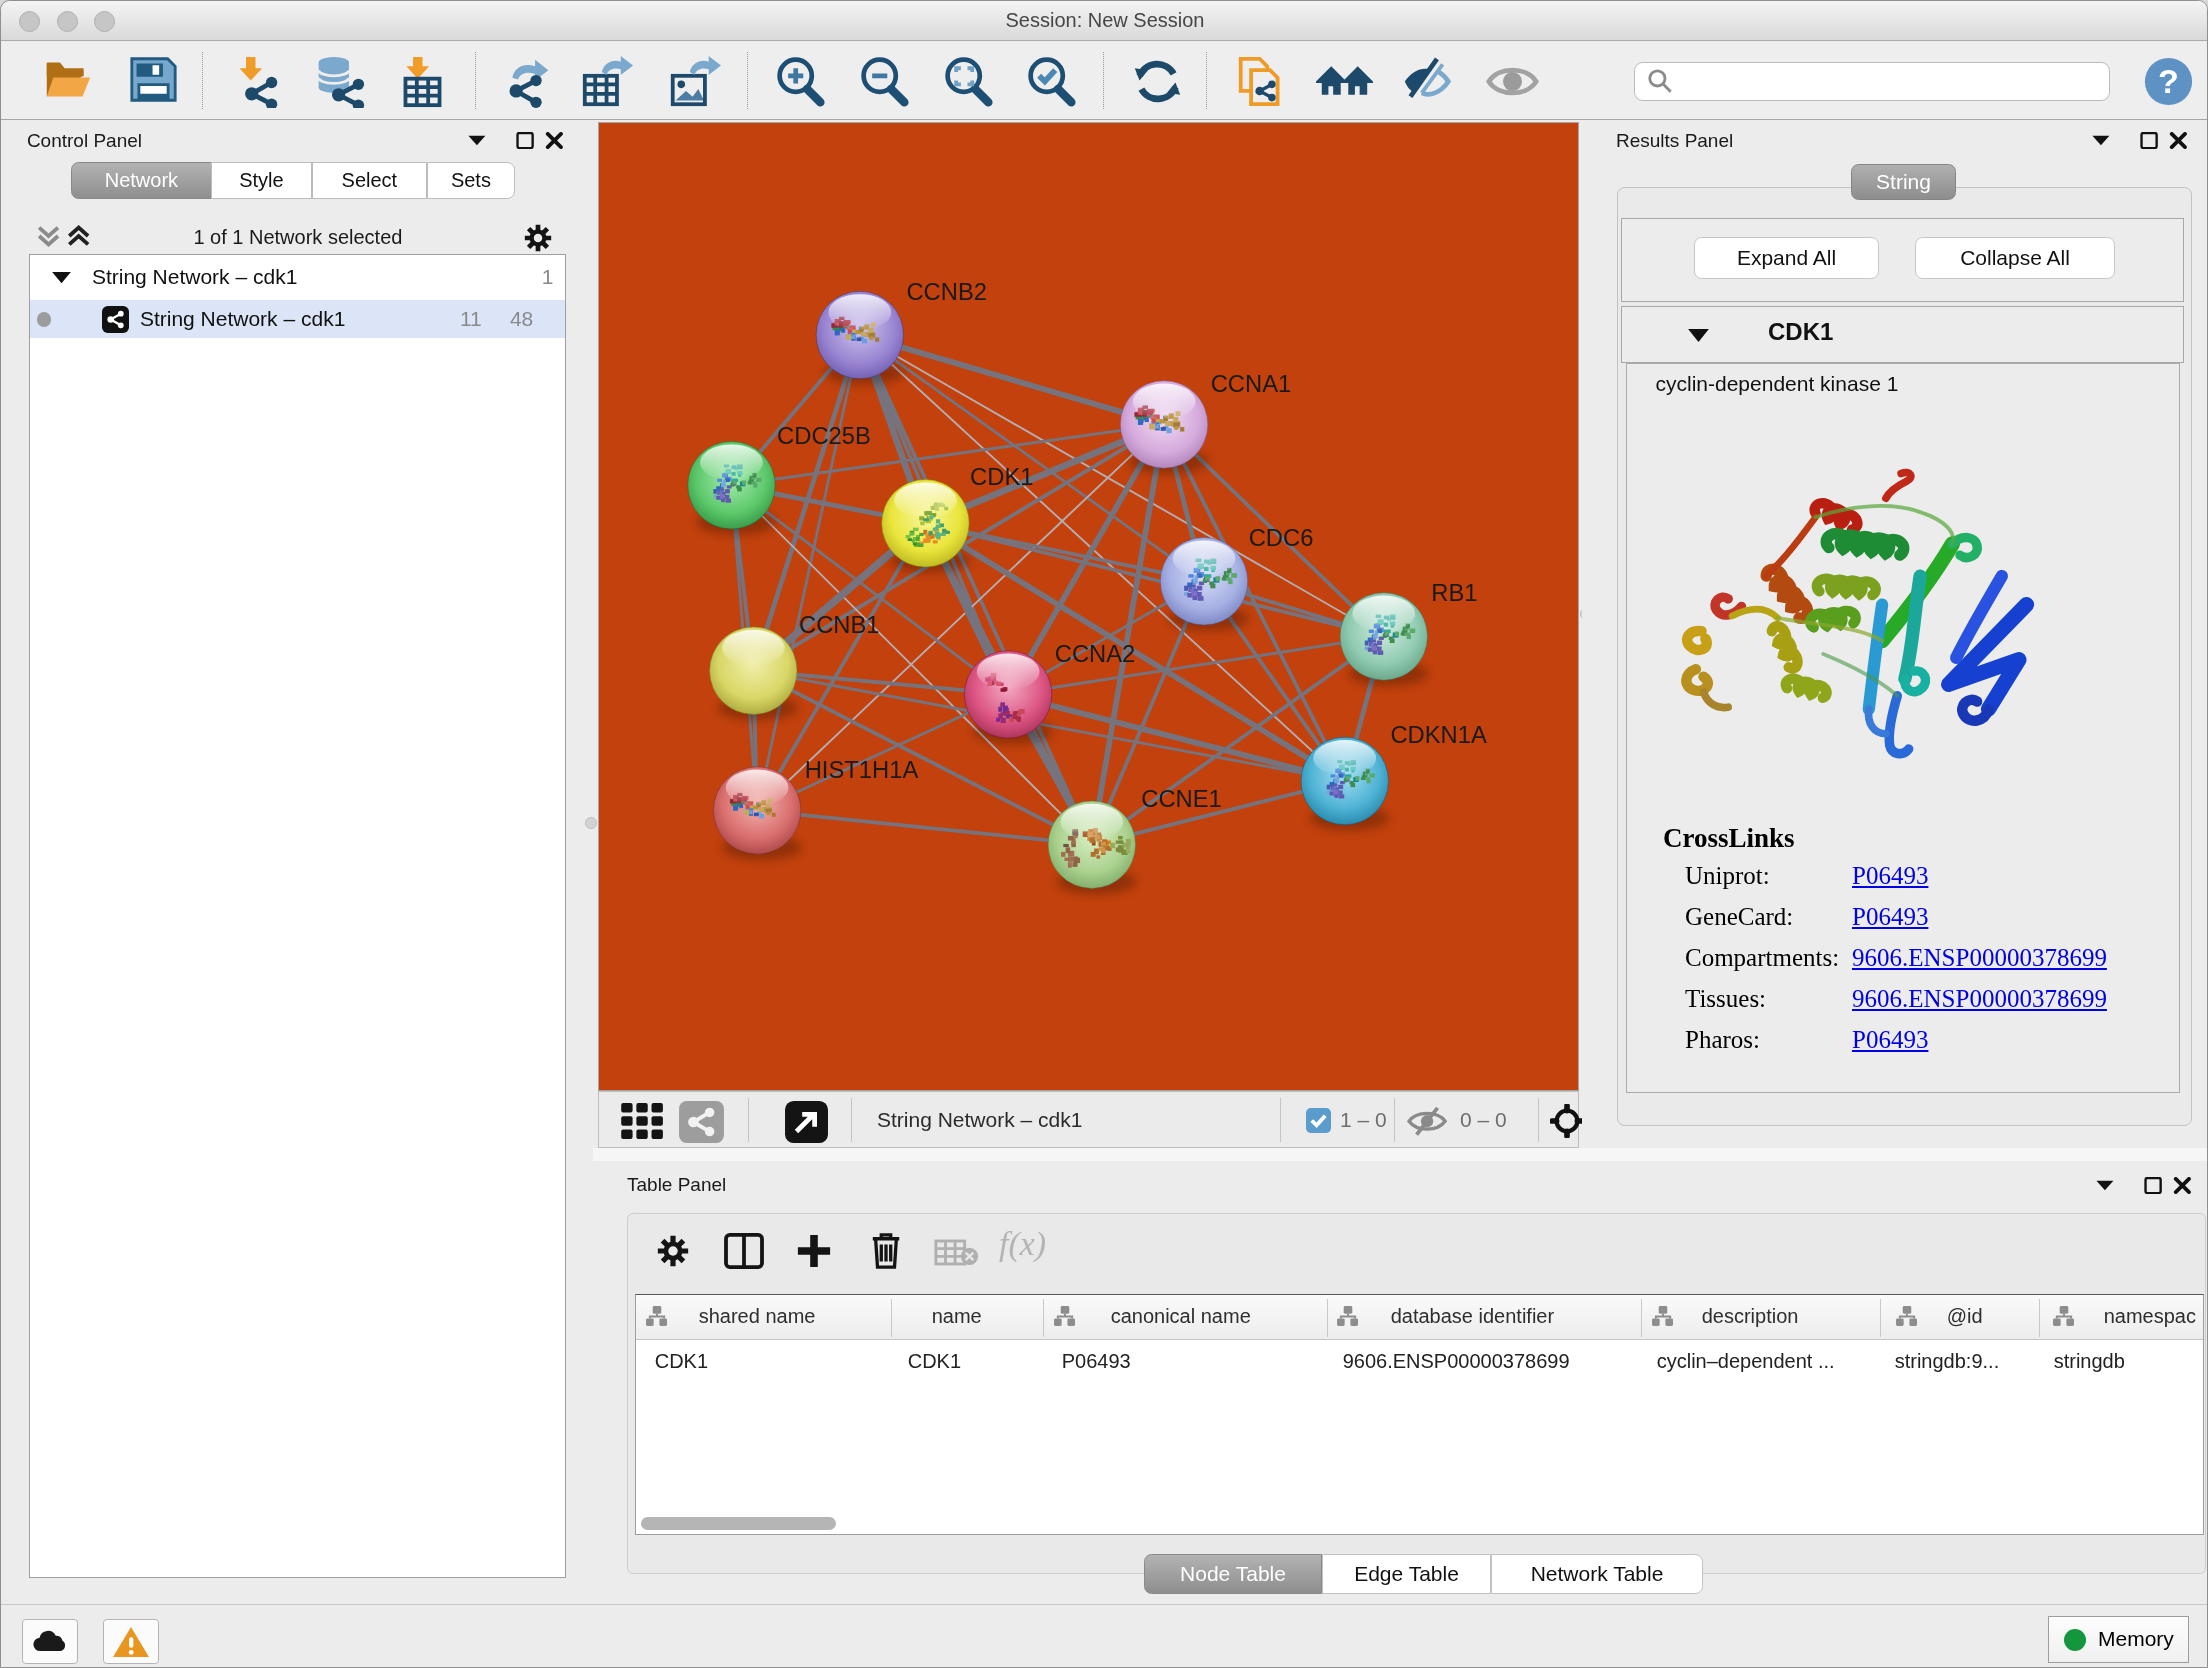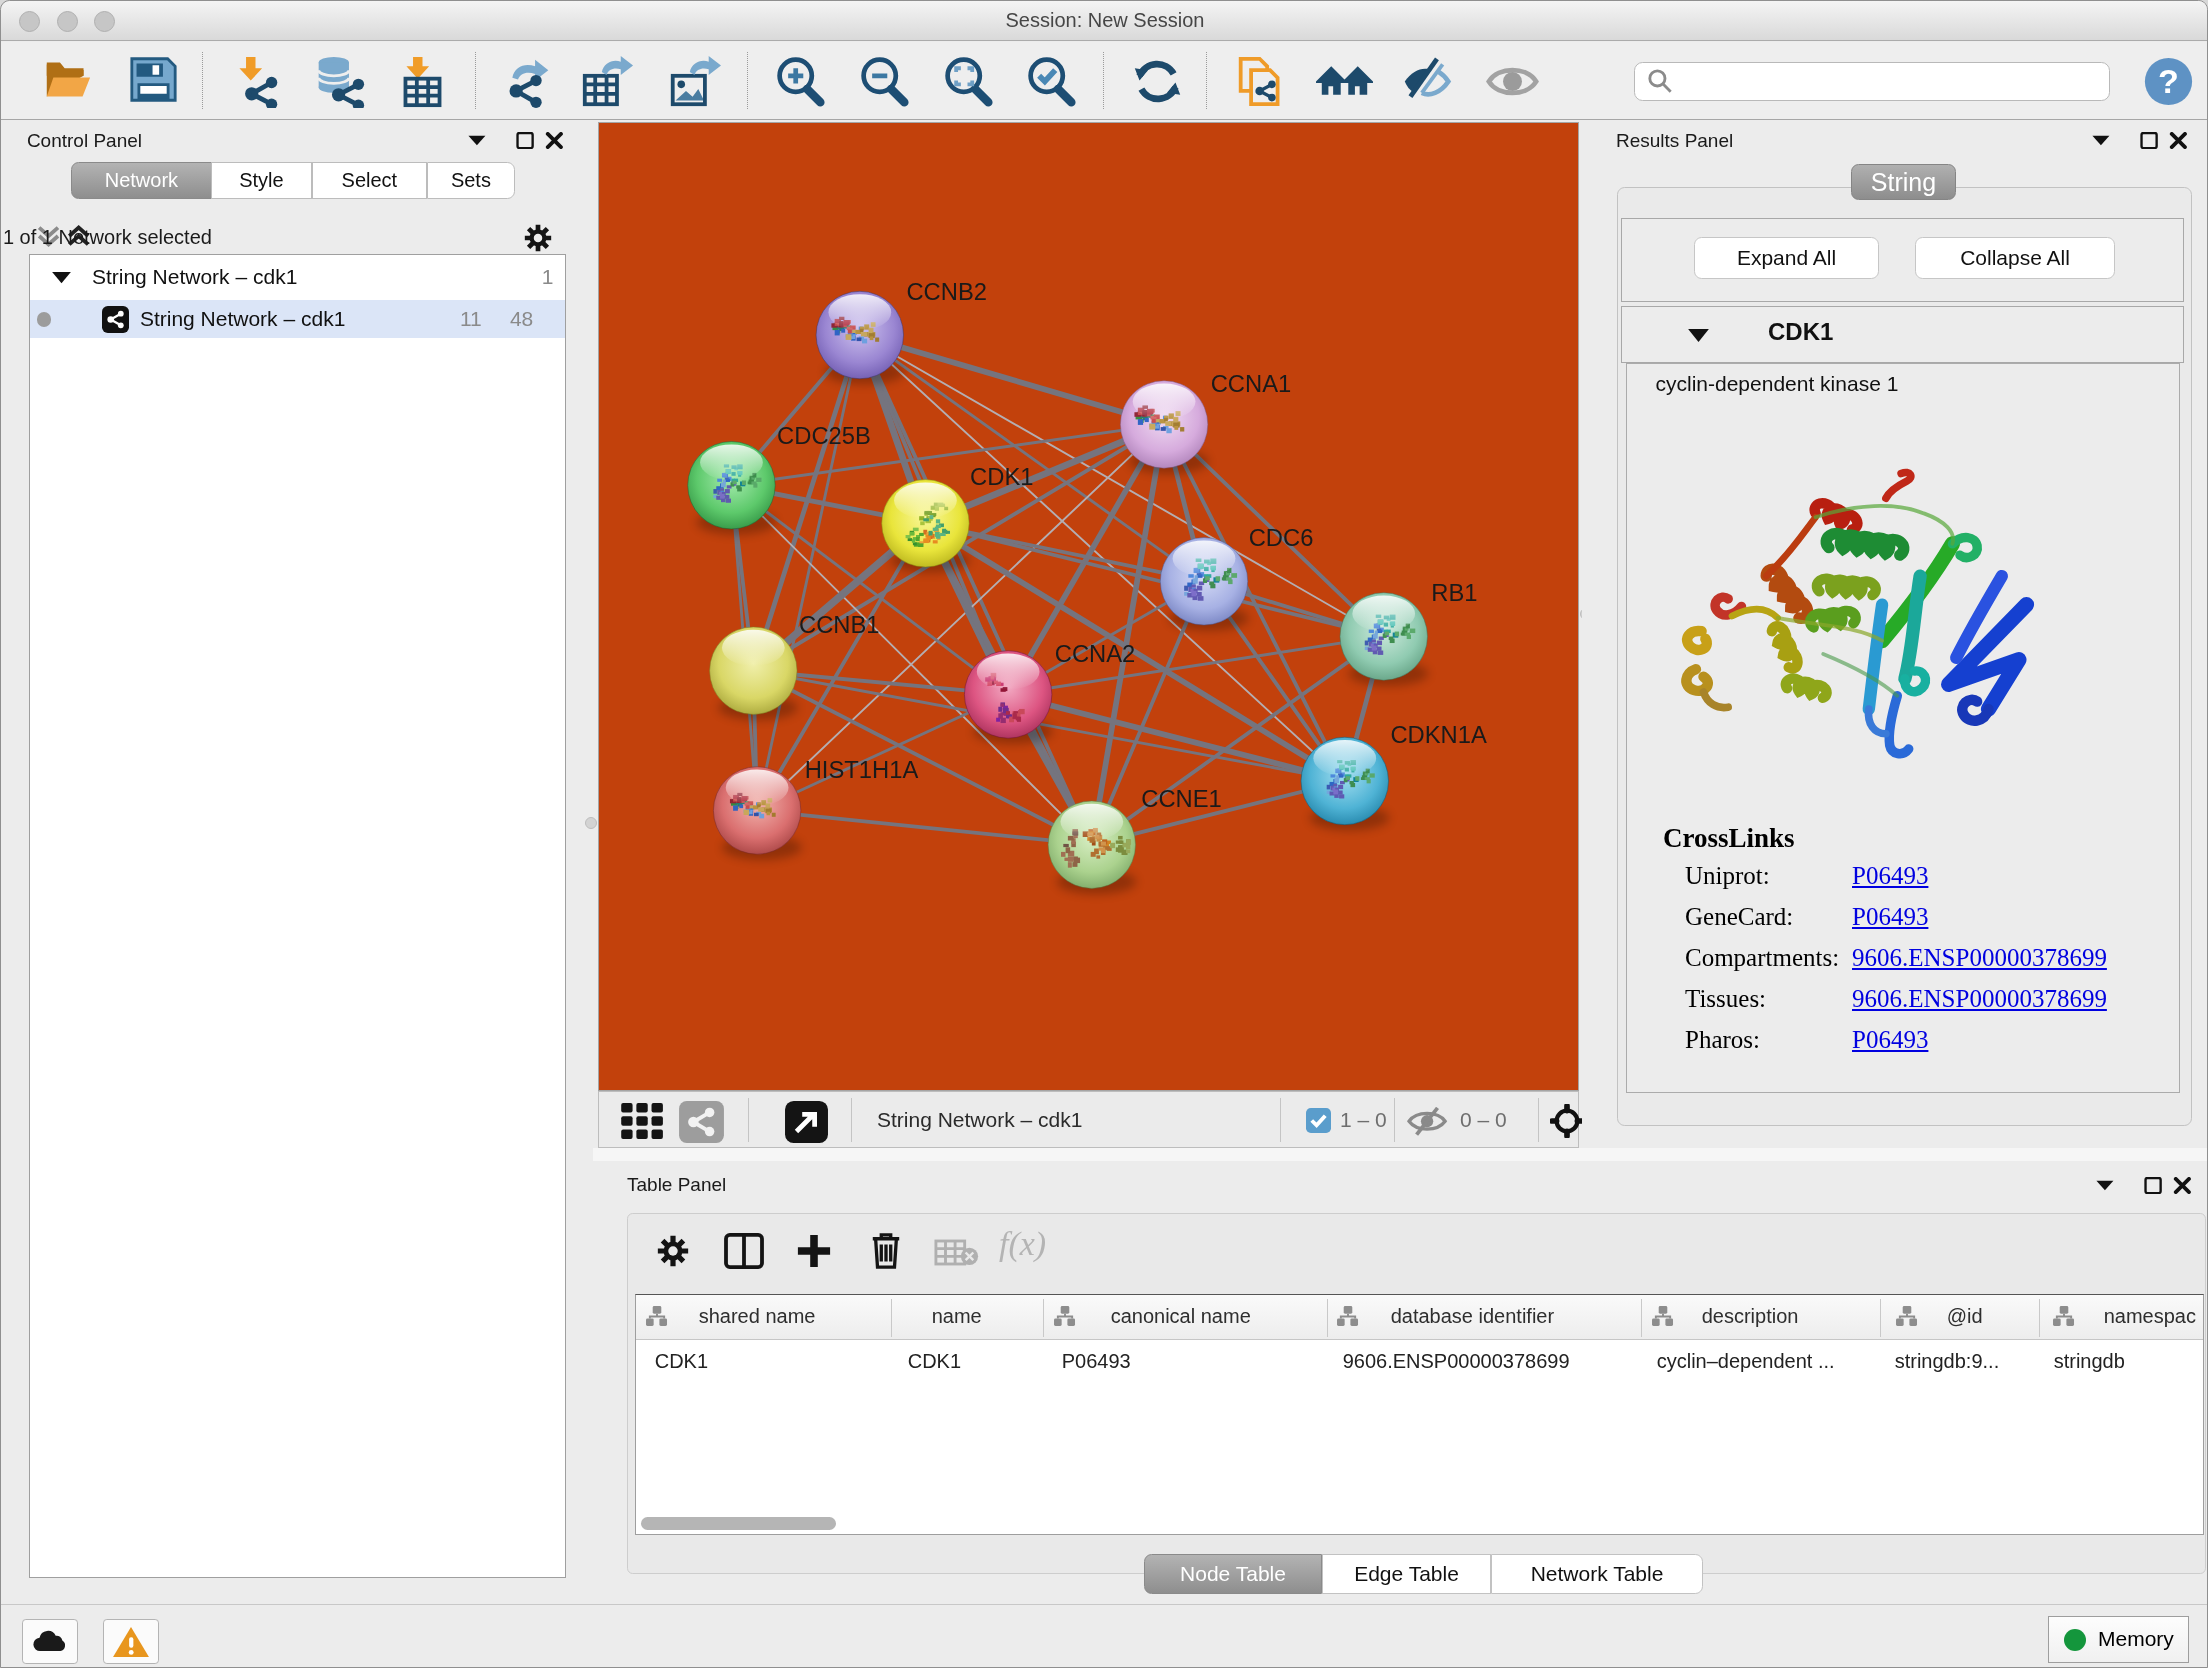--- a/index.html
+++ b/index.html
@@ -239,21 +239,21 @@
     <div class="tabbtn" style="left:424px;width:88px;border-radius:0 7.6px 7.6px 0;">Sets</div>
 
     <svg style="position:absolute;left:34px;top:99px;" width="57" height="32" viewBox="0 0 60 34">
       <g fill="none" stroke="#8b8b8b" stroke-width="4">
           <path d="M2 8 l10 9 10 -9 M2 17 l10 9 10 -9"></path>
         </g>
       <g fill="none" stroke="#222" stroke-width="4">
           <path d="M34 17 l10 -9 10 9 M34 26 l10 -9 10 9"></path>
         </g>
     </svg>
-    <div style="position:absolute;left:0px;top:105px;width:590px;font-size:20px;color:#1a1a1a;">1 of 1 Network selected</div>
+    <div style="position:absolute;left:0px;top:105px;width:590px;text-align:center;font-size:20px;color:#1a1a1a;">1 of 1 Network selected</div>
     <svg style="position:absolute;left:519px;top:101px;" width="32" height="32" viewBox="0 0 34 34">
       <g fill="#141414">
           <circle cx="17" cy="17" r="9"></circle>
       <g stroke="#141414" stroke-width="5">
             <path d="M17 3 v8 M17 23 v8 M3 17 h8 M23 17 h8 M7 7 l6 6 M21 21 l6 6 M27 7 l-6 6 M13 21 l-6 6"></path>
           </g>
         </g>
       <circle cx="17" cy="17" r="4.5" fill="#ececec"></circle>
     </svg>
     <div id="treebox">
@@ -821,21 +821,21 @@
   <div id="rpanel">
     <div class="phead" style="position:absolute;left:34px;top:8.6px;">Results Panel</div>
     <svg style="position:absolute;left:510px;top:11.4px;" width="100" height="17" viewBox="0 0 105 18">
       <path d="M0 4 L18 4 L9 14 z" fill="#111"></path>
       <rect x="52" y="1" width="16" height="16" fill="none" stroke="#111" stroke-width="2.5" rx="2"></rect>
       <path d="M84 2 L98 16 M98 2 L84 16" stroke="#111" stroke-width="4" stroke-linecap="round"></path>
     </svg>
 
     <div style="position:absolute;left:35px;top:66px;width:575px;height:939px;background:#eaeaea;border:1px solid #c2c2c2;border-radius:7.6px;"></div>
 
-    <div style="position:absolute;left:269px;top:43px;width:105px;height:36px;background:linear-gradient(#b0b0b0,#8d8d8d);border:1px solid #858585;border-radius:7.6px;color:#fff;font-size:25px;text-align:center;line-height:34px;">String</div>
+    <div style="position:absolute;left:269px;top:43px;width:105px;height:36px;background:linear-gradient(#b0b0b0,#8d8d8d);border:1px solid #858585;border-radius:7.6px;color:#fff;font-size:21px;text-align:center;line-height:34px;">String</div>
 
     <div style="position:absolute;left:39px;top:97px;width:563px;height:84px;background:#ececec;border:1.9px solid #a8a8a8;">
       <div style="position:absolute;left:72px;top:18px;width:185px;height:42px;background:#fff;border:1px solid #c6c6c6;border-radius:7.6px;font-size:21px;text-align:center;line-height:40px;color:#111;">Expand All</div>
       <div style="position:absolute;left:293px;top:18px;width:200px;height:42px;background:#fff;border:1px solid #c6c6c6;border-radius:7.6px;font-size:21px;text-align:center;line-height:40px;color:#111;">Collapse All</div>
     </div>
 
     <div style="position:absolute;left:39px;top:185px;width:563px;height:57px;background:#ececec;border:1px solid #a8a8a8;">
       <svg style="position:absolute;left:65px;top:20px;" width="23" height="17" viewBox="0 0 24 18">
           <path d="M1 2 h22 l-11 14 z" fill="#111"></path>
         </svg>

